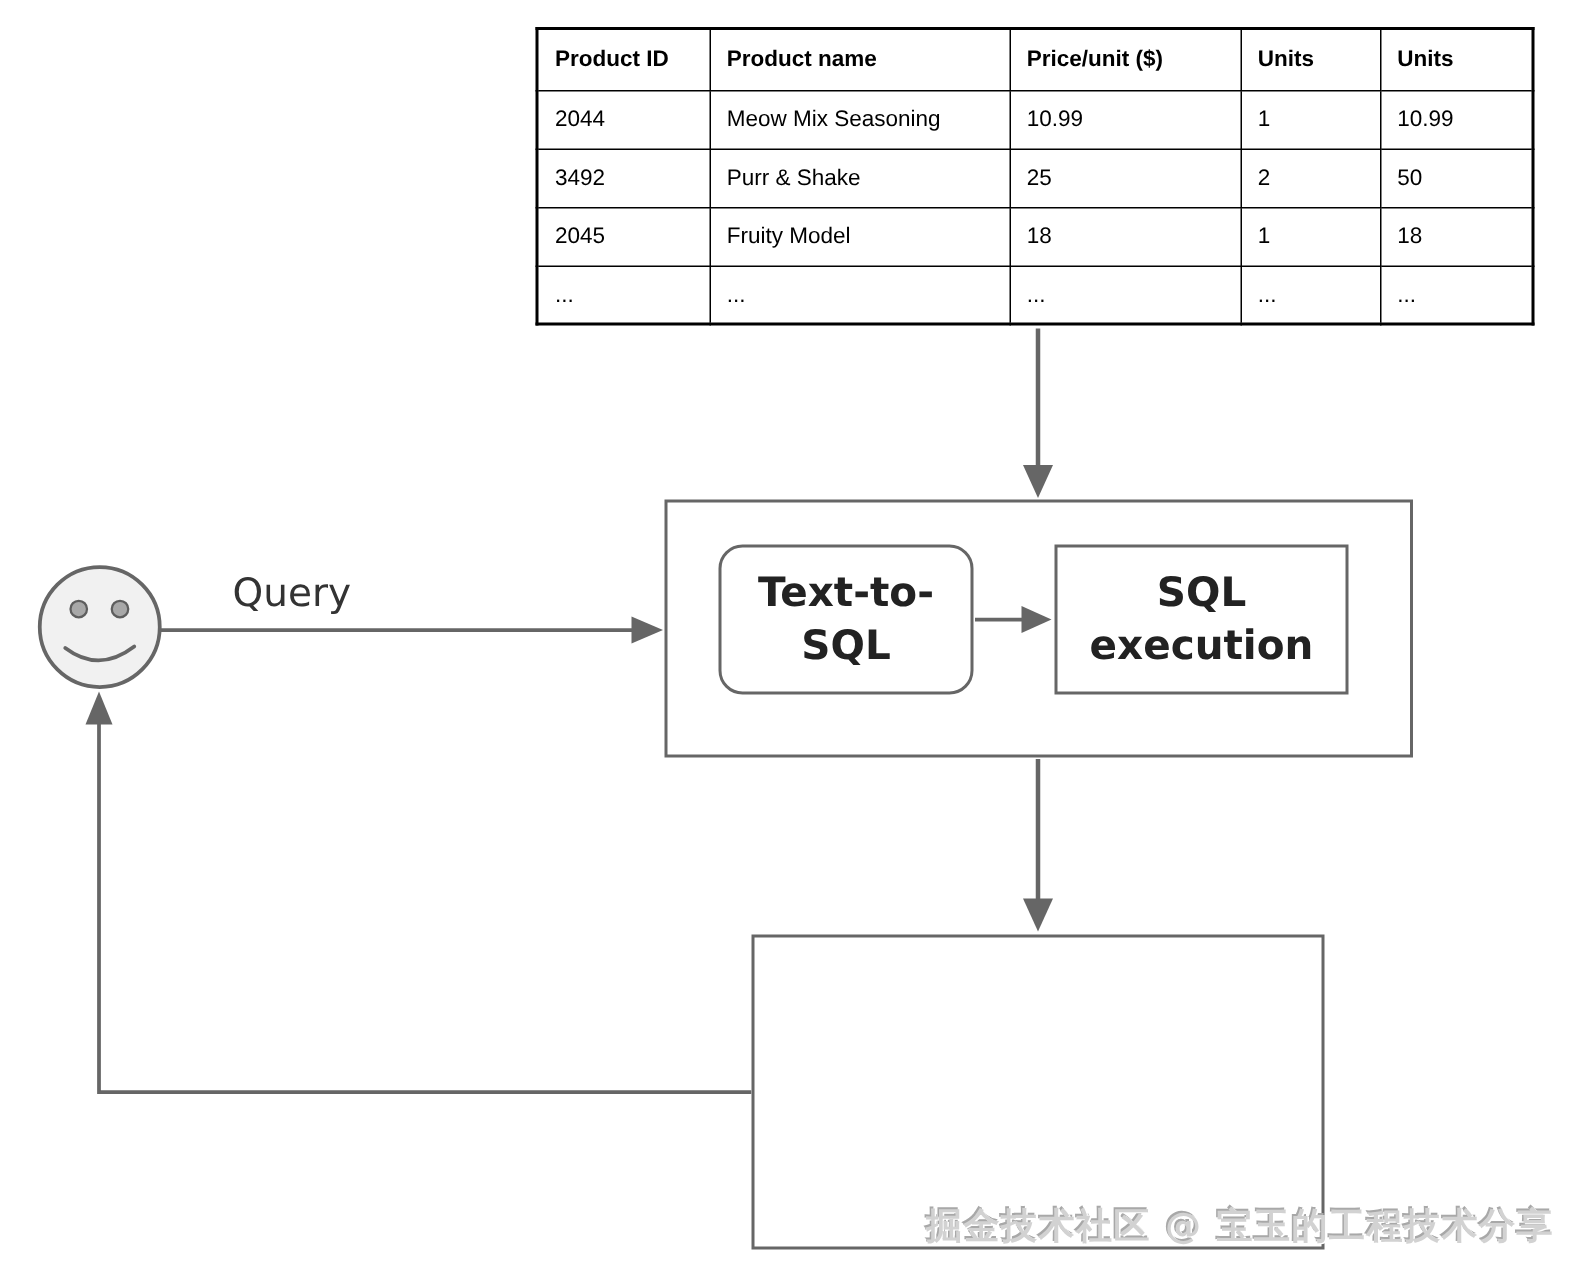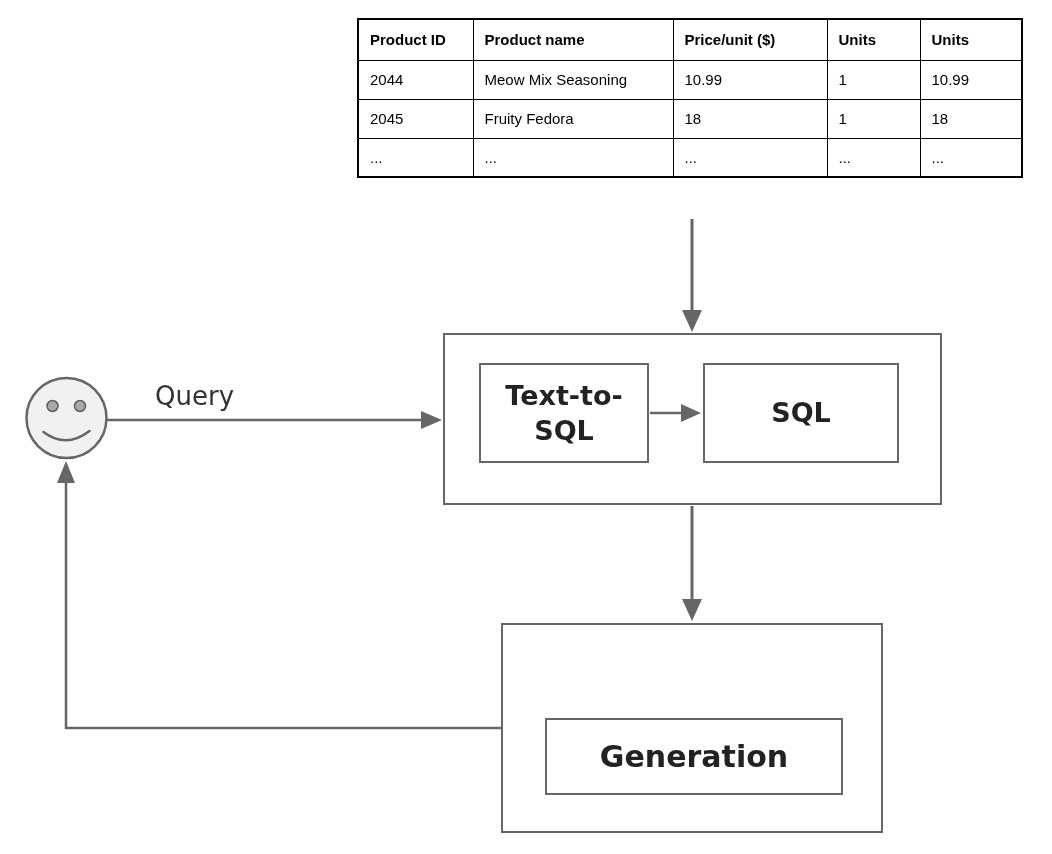--- a/index.html
+++ b/index.html
@@ -67,21 +67,21 @@
     font-size: 27px;
     line-height: 1.3;
   }
   .big-label {
     font-weight: bold;
     color: #222222;
     font-size: 30px;
   }
 
   .pipeline-box   { left: 443px; top: 333px; width: 499px; height: 172px; background: #ffffff; z-index: 0; }
-  .text2sql-box   { left: 479px; top: 363px; width: 170px; height: 100px; }
+  .text2sql-box   { left: 479px; top: 363px; width: 170px; height: 100px; border-radius: 16px; }
   .sqlexec-box    { left: 703px; top: 363px; width: 196px; height: 100px; }
   .modelapi-box   { left: 501px; top: 623px; width: 382px; height: 210px; }
   .modelapi-title {
     position: absolute;
     left: 0; top: 24px;
     width: 100%;
     text-align: center;
   }
   .generation-box {
     position: absolute;
@@ -140,22 +140,29 @@
     </thead>
     <tbody>
       <tr>
         <td>2044</td>
         <td>Meow Mix Seasoning</td>
         <td>10.99</td>
         <td>1</td>
         <td>10.99</td>
       </tr>
       <tr>
+        <td>3492</td>
+        <td>Purr &amp; Shake</td>
+        <td>25</td>
+        <td>2</td>
+        <td>50</td>
+      </tr>
+      <tr>
         <td>2045</td>
-        <td>Fruity Fedora</td>
+        <td>Fruity Model</td>
         <td>18</td>
         <td>1</td>
         <td>18</td>
       </tr>
       <tr>
         <td>...</td>
         <td>...</td>
         <td>...</td>
         <td>...</td>
         <td>...</td>
@@ -200,24 +207,23 @@
 
   <div class="box pipeline-box"></div>
 
   <div class="box text2sql-box center-flex">
     <span class="box-label">Text-to-</span>
     <span class="box-label">SQL</span>
   </div>
 
   <div class="box sqlexec-box center-flex">
     <span class="box-label">SQL</span>
+    <span class="box-label">execution</span>
   </div>
 
   <div class="box modelapi-box">
-    <div class="generation-box center-flex">
-      <span class="big-label">Generation</span>
-    </div>
   </div>
 
   <div class="flow-label query-label">Query</div>
 
+  <div class="watermark">掘金技术社区 @ 宝玉的工程技术分享</div>
 
 </div>
 
 </body></html>

